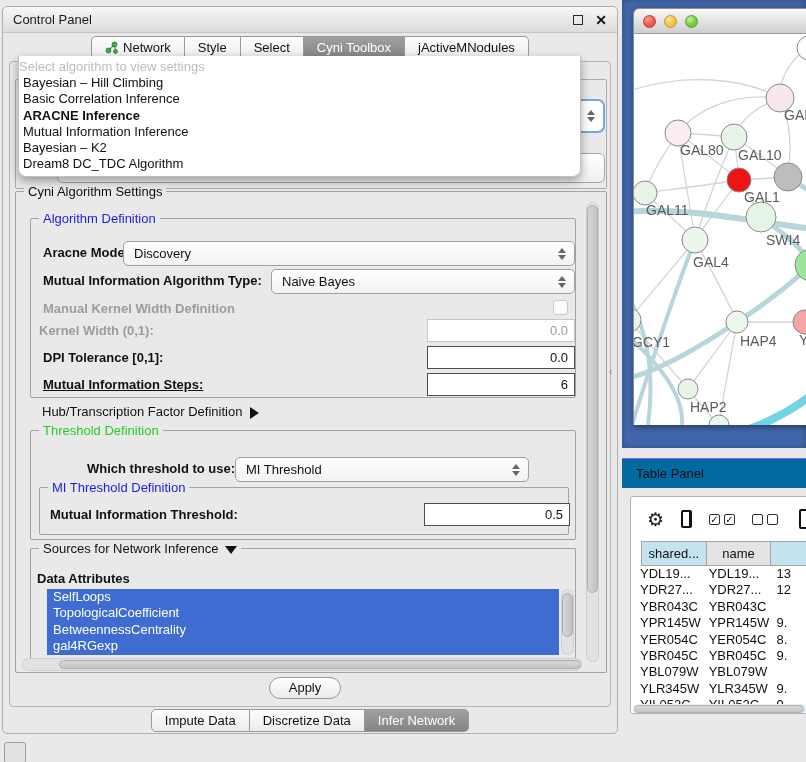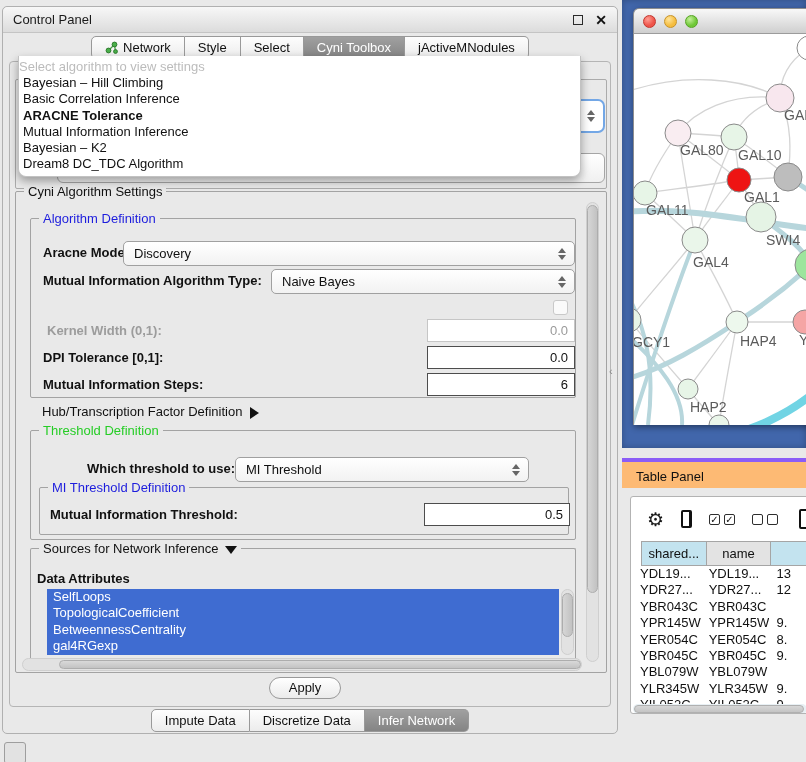--- a/index.html
+++ b/index.html
@@ -118,22 +118,22 @@
     border-radius:6px 6px 0 0; display:flex; align-items:center; padding-left:9px; gap:8px; }
   .tl { width:13px; height:13px; border-radius:50%; cursor:pointer; }
   .tl.red { background:radial-gradient(circle at 35% 30%, #ff9d93, #ee544a 60%); border:1px solid #c2362e; }
   .tl.yellow { background:radial-gradient(circle at 35% 30%, #ffe49a, #f5bd40 60%); border:1px solid #c79327; }
   .tl.green { background:radial-gradient(circle at 35% 30%, #c4f09a, #70c838 60%); border:1px solid #56a424; }
   .net-content { height:391px; background:#fff; border-left:1px solid #8e8e8e; overflow:hidden; }
   .net-content svg { display:block; }
   .nlabel { font-size:14px; fill:#5b5b5b; font-family:"Liberation Sans",sans-serif; }
 
   
-  .tp-bar { left:622px; top:458px; width:184px; height:30px; background:#fdba74;
-    border-top:4px solid #8b5cf6; line-height:29px; padding-left:14px; }
+  .tp-bar { left:622px; top:458px; width:184px; height:30px; background:#0369a1;
+    border-top:1px solid #8b5cf6; line-height:29px; padding-left:14px; }
   .tp-card { left:630px; top:496px; width:180px; height:218px; background:#fff;
     border:1px solid #b3b3b3; border-radius:3px; overflow:hidden; }
   .tp-toolbar { position:absolute; left:0; top:0; right:0; height:44px;
     display:flex; align-items:center; padding-left:16px; gap:17px; }
   .gear { font-size:19px; color:#1a1a1a; line-height:19px; cursor:pointer; }
   .cols-ic { width:18px; height:18px; border:2px solid #111; border-radius:2px; position:relative; cursor:pointer; }
   .cols-ic::after { content:""; position:absolute; left:6px; top:0; bottom:0; width:2px; background:#111; }
   .ckpair { display:flex; gap:4px; cursor:pointer; }
   .ck { width:11px; height:11px; border:1.5px solid #2e2e2e; border-radius:2px;
     font-size:10px; line-height:9px; text-align:center; color:#111; }
@@ -201,21 +201,21 @@
       </div>
     </div>
     <div class="abs ghost-combo-bottom">
       <span>gal-filtered sif default node</span>
     </div>
 
     <div class="abs popup">
       <div class="ph">Select algorithm to view settings</div>
       <div class="it">Bayesian – Hill Climbing</div>
       <div class="it">Basic Correlation Inference</div>
-      <div class="it bold">ARACNE Tolerance</div>
+      <div class="it bold">ARACNE Inference</div>
       <div class="it">Mutual Information Inference</div>
       <div class="it">Bayesian – K2</div>
       <div class="it">Dream8 DC_TDC Algorithm</div>
     </div>
 
     <div class="grp settings-grp">
       <span class="gtitle">Cyni Algorithm Settings</span>
 
       <div class="vtrack" style="right:7px; top:10px; width:13px; height:460px;">
         <div class="vthumb" style="left:0px; top:2px; width:11px; height:388px;"></div>
@@ -235,29 +235,30 @@
 
         <div class="lbl b" style="left:12px; top:54px;">Mutual Information Algorithm Type:</div>
         <div class="combo" style="left:240px; top:50px; width:304px; height:25px;">
           <span>Naive Bayes</span>
           <div class="stepper">
               <div class="tri-up"></div>
               <div class="tri-dn"></div>
             </div>
         </div>
 
+        <div class="lbl b dis" style="left:12px; top:82px;">Manual Kernel Width Definition</div>
         <div class="checkbox" style="left:522px; top:81px;"></div>
 
-        <div class="lbl b dis" style="left:16px; top:104px;text-align:center;">Kernel Width (0,1):</div>
+        <div class="lbl b dis" style="left:8px; top:104px;text-align:center;">Kernel Width (0,1):</div>
         <div class="numfield dis" style="left:396px; top:100px; width:148px; height:23px;">0.0</div>
 
         <div class="lbl b" style="left:12px; top:131px;">DPI Tolerance [0,1]:</div>
         <div class="numfield" style="left:396px; top:127px; width:148px; height:23px;">0.0</div>
 
-        <div class="lbl b" style="left:12px; top:158px;">Mutual Information Steps:</div>
+        <div class="lbl b" style="left:12px; top:158px;text-decoration:underline;">Mutual Information Steps:</div>
         <div class="numfield" style="left:396px; top:154px; width:148px; height:23px;">6</div>
       </div>
 
       <div class="lbl" style="left:26px; top:212px;">
         <span>Hub/Transcription Factor Definition</span><span class="expander"></span>
       </div>
 
       <div class="grp" style="left:14px; top:238px; width:546px; height:110px;">
         <span class="gtitle t-green">Threshold Definition</span>
 

